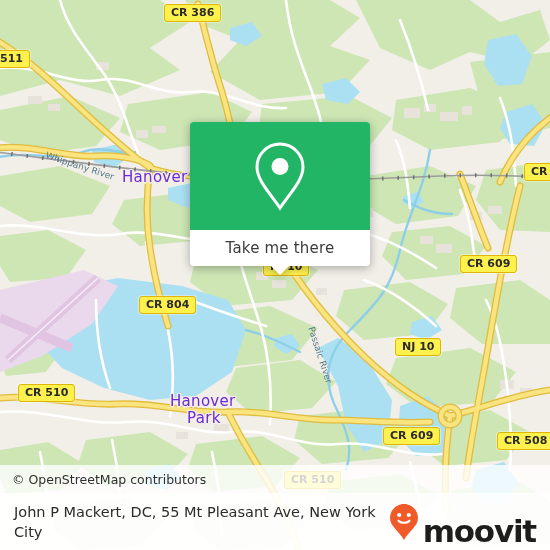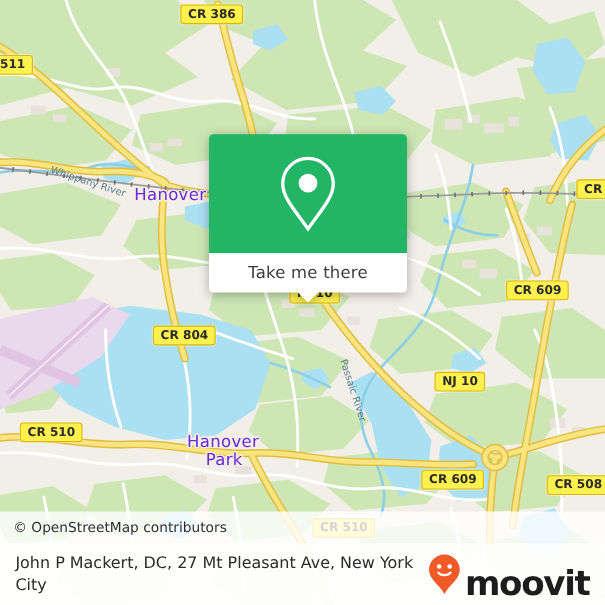--- a/index.html
+++ b/index.html
@@ -396,21 +396,21 @@
       </div>
       <div id="popup-tail"></div>
     </div>
   </div>
 
   <div id="attribution">
     <span id="attribution-text">© OpenStreetMap contributors</span>
   </div>
 
   <div id="footer">
-    <div id="footer-title">John P Mackert, DC, 27 Mt Pleasant Ave, New York City</div>
+    <div id="footer-title">John P Mackert, DC, 55 Mt Pleasant Ave, New York City</div>
     <div id="brand-logo">
       <svg width="30" height="38" viewBox="0 0 30 38">
         <path d="M15 1 C7.3 1 1 7.3 1 15 C1 23.5 10 28 15 37 C20 28 29 23.5 29 15 C29 7.3 22.7 1 15 1 Z" fill="#f05a28"></path>
         <circle cx="10.2" cy="12" r="2.1" fill="#ffffff"></circle>
         <circle cx="19.8" cy="12" r="2.1" fill="#ffffff"></circle>
         <path d="M9.5 17.6 C11.6 20.6 18.4 20.6 20.5 17.6" fill="none" stroke="#ffffff" stroke-width="2" stroke-linecap="round"></path>
       </svg>
       <span id="brand-name">moovit</span>
     </div>
   </div>

